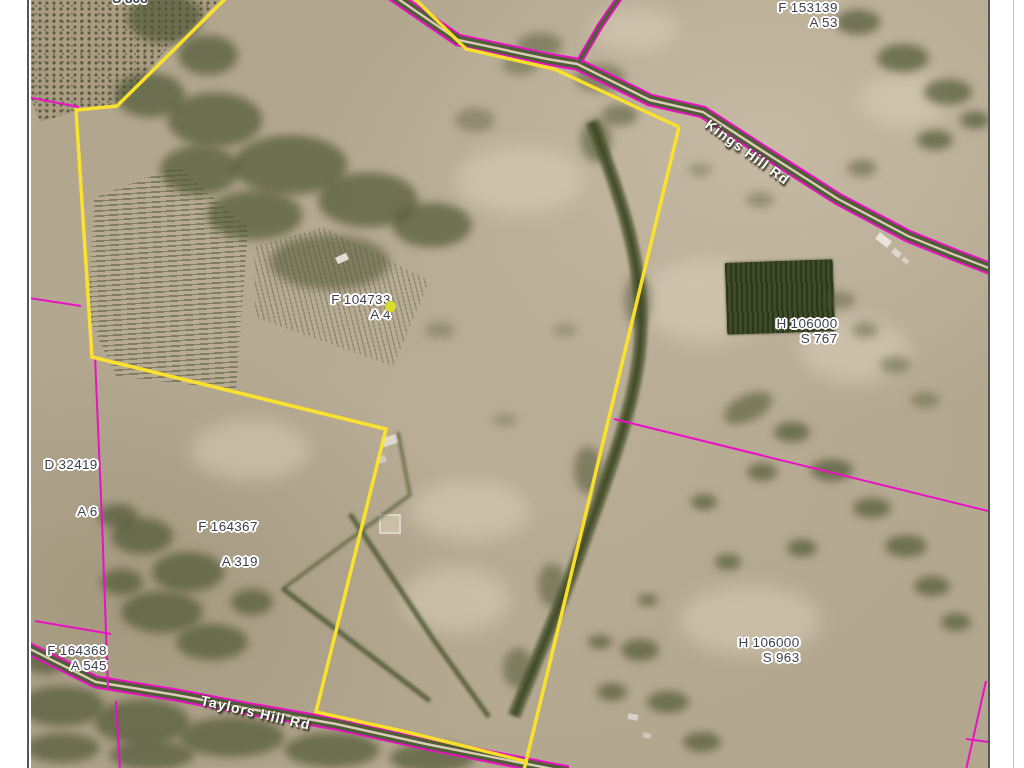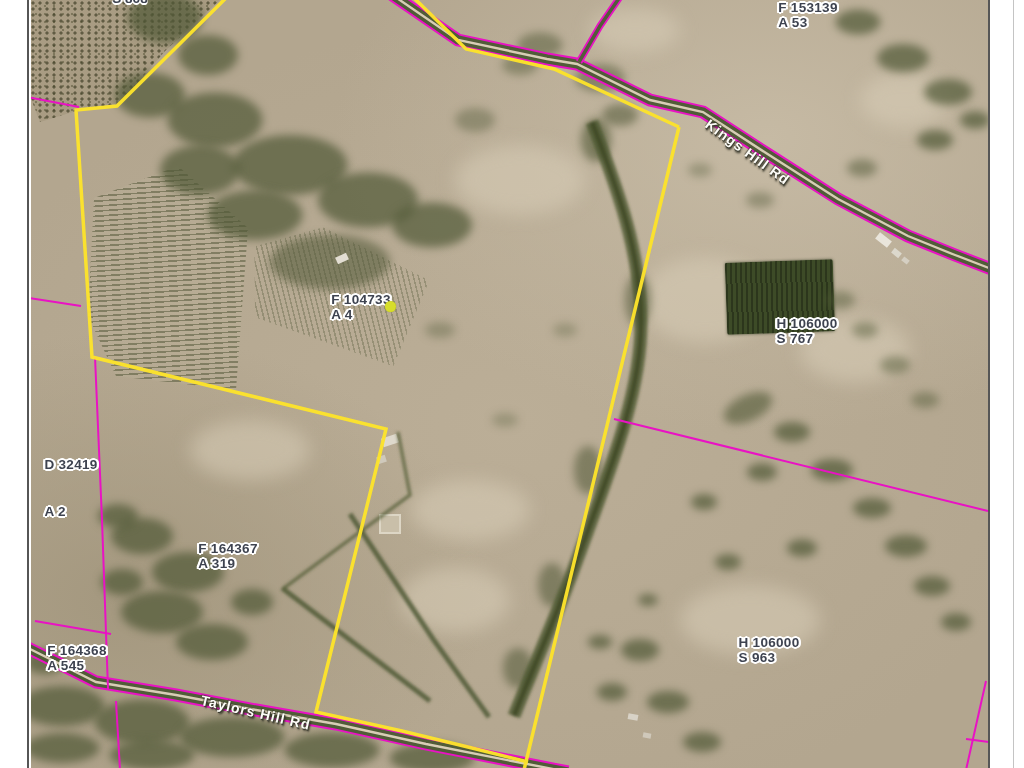--- a/index.html
+++ b/index.html
@@ -25,22 +25,22 @@
   .vineyard2{position:absolute;left:246px;top:232px;width:178px;height:118px;z-index:3;opacity:.65;
       transform:rotate(14deg);
       background:repeating-linear-gradient(62deg, rgba(80,86,54,.5) 0 1.5px, rgba(0,0,0,0) 1.5px 5px);
       clip-path:polygon(0 30%,35% 0,100% 22%,92% 100%,10% 88%);}
   .plantation{position:absolute;left:726px;top:261px;width:108px;height:72px;z-index:4;
       transform:rotate(-2deg);border-radius:2px;background:#3d4b27;
       background-image:repeating-linear-gradient(90deg, rgba(0,0,0,.28) 0 2px, rgba(0,0,0,0) 2px 5px);
       box-shadow:0 0 3px rgba(40,50,25,.7);}
   .building{position:absolute;z-index:5;}
   svg.lines{position:absolute;left:0;top:0;z-index:10;pointer-events:none;}
-  .plabel{position:absolute;z-index:20;display:flex;flex-direction:column;align-items:flex-start;
-      transform:translateX(-50%);color:#3e4350;font-weight:700;font-size:13.5px;line-height:15px;
+  .plabel{position:absolute;z-index:20;display:flex;flex-direction:column;align-items:flex-end;
+      transform:translateX(-50%);color:#3e4350;font-weight:400;font-size:13.5px;line-height:15px;
       letter-spacing:.3px;white-space:nowrap;
       text-shadow:-2px 0 0 #fff,2px 0 0 #fff,0 -2px 0 #fff,0 2px 0 #fff,
         -1px -1px 0 #fff,1px -1px 0 #fff,-1px 1px 0 #fff,1px 1px 0 #fff,
         -2px -1px 0 #fff,2px 1px 0 #fff,-2px 1px 0 #fff,2px -1px 0 #fff;}
   .roadlabel{position:absolute;z-index:20;color:#fdfdf8;font-weight:700;font-size:14px;
       letter-spacing:1px;white-space:nowrap;transform-origin:0 0;
       text-shadow:1px 1px 0 #3c3c30,2px 2px 2px rgba(40,40,28,.85),-1px -1px 1px rgba(50,50,40,.6);}
   .locality{position:absolute;z-index:20;color:#f6f4ee;font-weight:600;font-size:15px;
       letter-spacing:12px;white-space:nowrap;
       text-shadow:1px 1px 0 #44443a,2px 2px 3px rgba(40,40,30,.8);}
@@ -212,23 +212,23 @@
     <div class="plabel" style="left:361px;top:292px;">
       <span>F 104733</span>
       <span>A 4</span>
     </div>
     <div class="plabel" style="left:807px;top:316px;">
       <span>H 106000</span>
       <span>S 767</span>
     </div>
     <div class="plabel" style="left:71px;top:457px;gap:32px;">
       <span>D 32419</span>
-      <span>A 2</span>
-    </div>
-    <div class="plabel" style="left:228px;top:541px;">
+      <span>A 6</span>
+    </div>
+    <div class="plabel" style="left:228px;top:519px;gap:20px;">
       <span>F 164367</span>
       <span>A 319</span>
     </div>
     <div class="plabel" style="left:77px;top:643px;">
       <span>F 164368</span>
       <span>A 545</span>
     </div>
     <div class="plabel" style="left:769px;top:635px;">
       <span>H 106000</span>
       <span>S 963</span>

